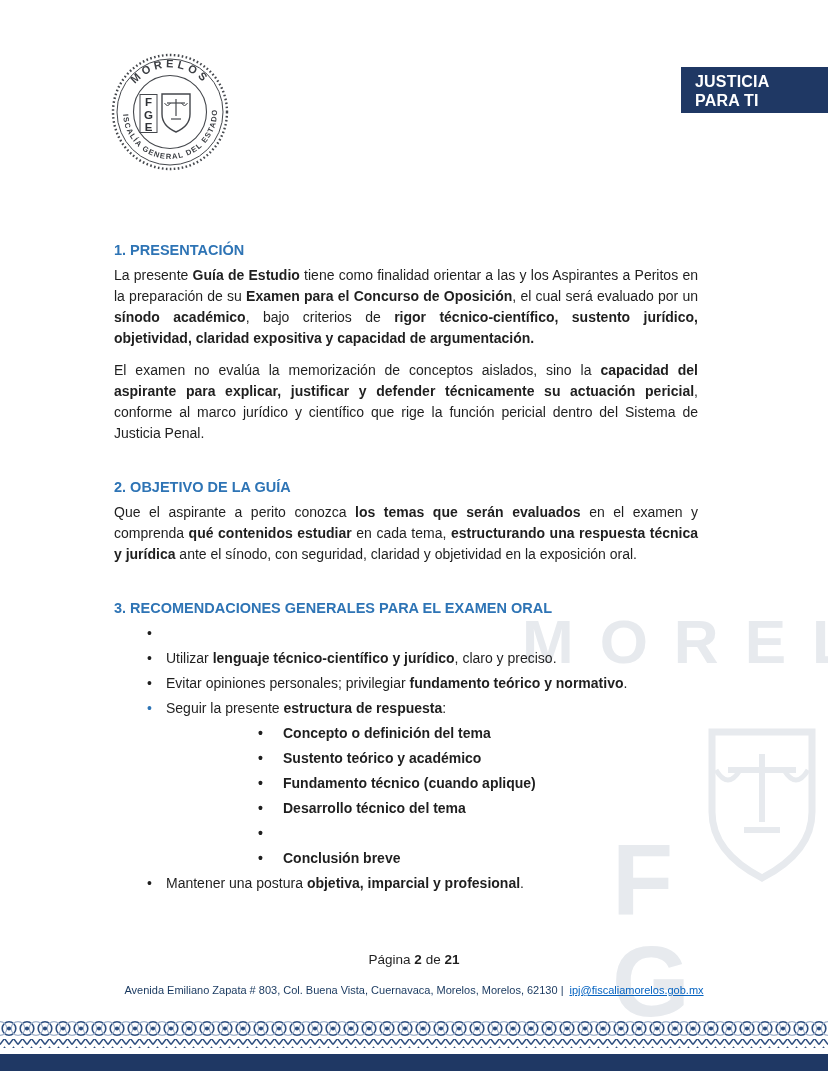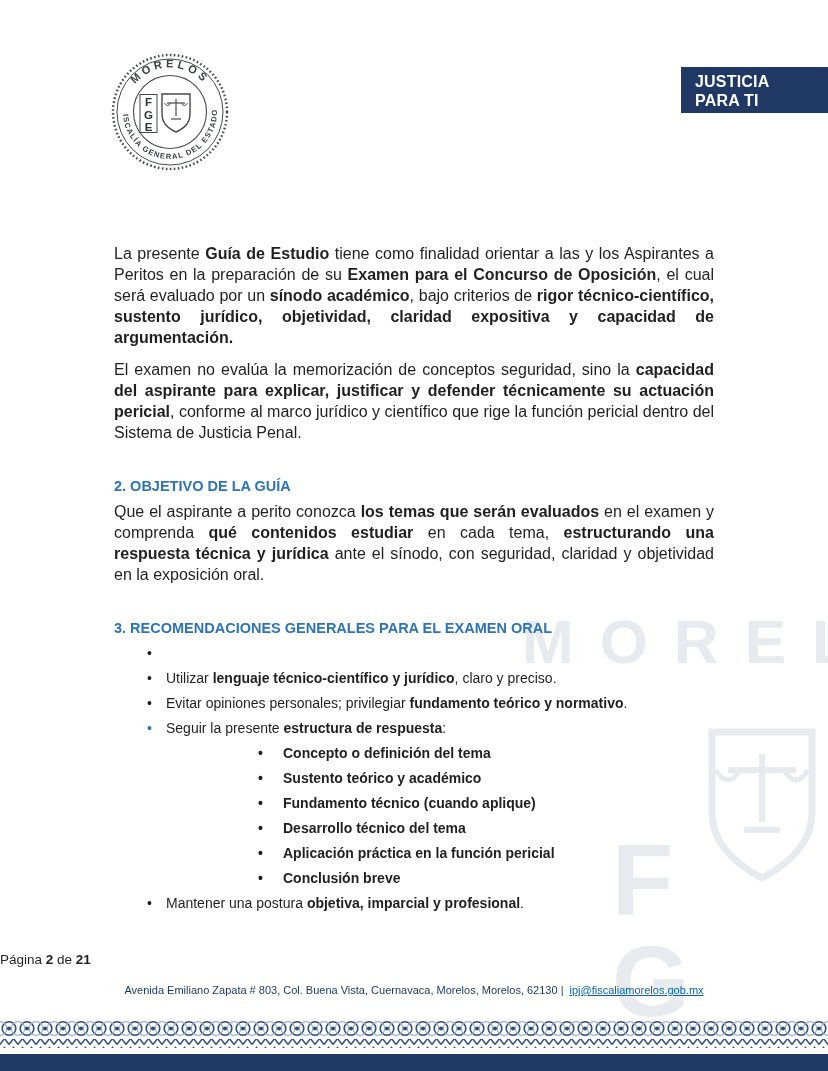--- a/index.html
+++ b/index.html
@@ -25,30 +25,30 @@
     font-weight: 700; font-size: 16px; line-height: 19px;
     padding: 5px 0 16px 14px; letter-spacing: 0.2px; z-index: 1;
   }
   
   .content { position: absolute; left: 114px; top: 243px; width: 600px; z-index: 1; }
   .h {
     font-size: 14.5px; font-weight: 700; line-height: 15px;
     color: var(--heading-blue, #2E74B5); margin: 0 0 7px 0;
   }
   .h.sp { margin-top: 36px; }
-  .para { font-size: 16px; line-height: 21px; margin: 0 0 11px 0; text-align: justify; }
+  .para { font-size: 14px; line-height: 21px; margin: 0 16px 11px 0; text-align: justify; }
   .bseg { font-weight: 700; }
   .bullet { display: flex; margin-bottom: 4px; font-size: 14px; line-height: 21px; }
   .bullet.l1 { margin-left: 33px; }
   .bullet.l2 { margin-left: 144px; }
   .mk { flex: none; width: 19px; }
   .l2 .mk { width: 25px; font-weight: 700; }
   .mk.blue { color: var(--heading-blue, #2E74B5); }
   
-  .pagenum { position: absolute; left: 0; right: 0; top: 952px; text-align: left; font-size: 13.5px; z-index: 1; }
+  .pagenum { position: absolute; left: 0; right: 0; top: 952px; text-align: center; font-size: 13.5px; z-index: 1; }
   .address {
     position: absolute; left: 0; right: 0; top: 984px; text-align: center;
     font-size: 11px; color: var(--footer-blue, #17375E); z-index: 1;
   }
   .address .email { color: var(--link-blue, #0563C1); text-decoration: underline; cursor: pointer; margin-left: 6px; }
   .ornament { position: absolute; left: 0; top: 1019px; z-index: 2; background: #fff; display: block; }
   .navybar { position: absolute; left: 0; bottom: 0; width: 100%; height: 17px; background: var(--navy, #1F3864); z-index: 3; }
 </style>
 </head>
 <body>
@@ -100,22 +100,23 @@
       </g>
     </svg>
   </div>
 
   <div class="badge">
     <div>JUSTICIA</div>
     <div>PARA TI</div>
   </div>
 
   <div class="content">
+    <h2 class="h">1. PRESENTACIÓN</h2>
     <p class="para"><span>La presente </span><span class="bseg">Guía de Estudio</span><span> tiene como finalidad orientar a las y los Aspirantes a Peritos en la preparación de su </span><span class="bseg">Examen para el Concurso de Oposición</span><span>, el cual será evaluado por un </span><span class="bseg">sínodo académico</span><span>, bajo criterios de </span><span class="bseg">rigor técnico-científico, sustento jurídico, objetividad, claridad expositiva y capacidad de argumentación.</span></p>
-    <p class="para"><span>El examen no evalúa la memorización de conceptos seguridad, sino la </span><span class="bseg">capacidad del aspirante para explicar, justificar y defender técnicamente su actuación pericial</span><span>, conforme al marco jurídico y científico que rige la función pericial dentro del Sistema de Justicia Penal.</span></p>
+    <p class="para"><span>El examen no evalúa la memorización de conceptos aislados, sino la </span><span class="bseg">capacidad del aspirante para explicar, justificar y defender técnicamente su actuación pericial</span><span>, conforme al marco jurídico y científico que rige la función pericial dentro del Sistema de Justicia Penal.</span></p>
 
     <h2 class="h sp">2. OBJETIVO DE LA GUÍA</h2>
     <p class="para"><span>Que el aspirante a perito conozca </span><span class="bseg">los temas que serán evaluados</span><span> en el examen y comprenda </span><span class="bseg">qué contenidos estudiar</span><span> en cada tema, </span><span class="bseg">estructurando una respuesta técnica y jurídica</span><span> ante el sínodo, con seguridad, claridad y objetividad en la exposición oral.</span></p>
 
     <h2 class="h sp">3. RECOMENDACIONES GENERALES PARA EL EXAMEN ORAL</h2>
 
     <div class="bullets">
       <div class="bullet l1">
         <span class="mk">•</span>
       </div>
@@ -142,21 +143,20 @@
       <div class="bullet l2">
         <span class="mk">•</span>
         <div class="bt"><span class="bseg">Fundamento técnico (cuando aplique)</span></div>
       </div>
       <div class="bullet l2">
         <span class="mk">•</span>
         <div class="bt"><span class="bseg">Desarrollo técnico del tema</span></div>
       </div>
       <div class="bullet l2">
         <span class="mk">•</span>
-        <div class="bt"><span class="bseg">Aplicación práctica en la función pericial</span></div>
       </div>
       <div class="bullet l2">
         <span class="mk">•</span>
         <div class="bt"><span class="bseg">Conclusión breve</span></div>
       </div>
       <div class="bullet l1">
         <span class="mk">•</span>
         <div class="bt"><span>Mantener una postura </span><span class="bseg">objetiva, imparcial y profesional</span><span>.</span></div>
       </div>
     </div>

